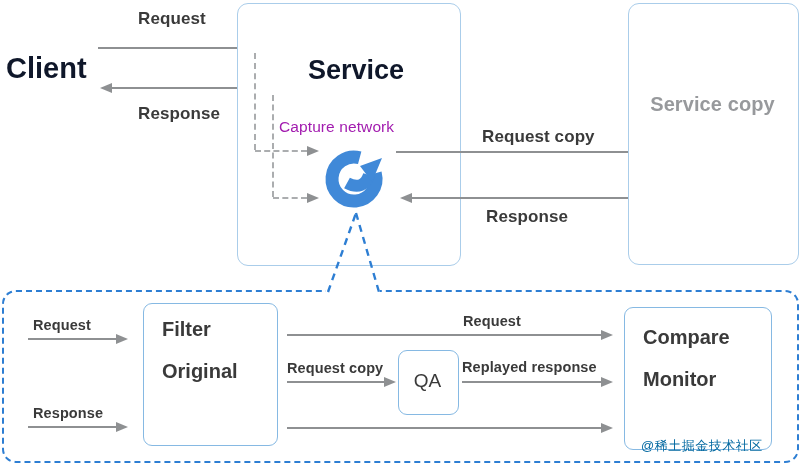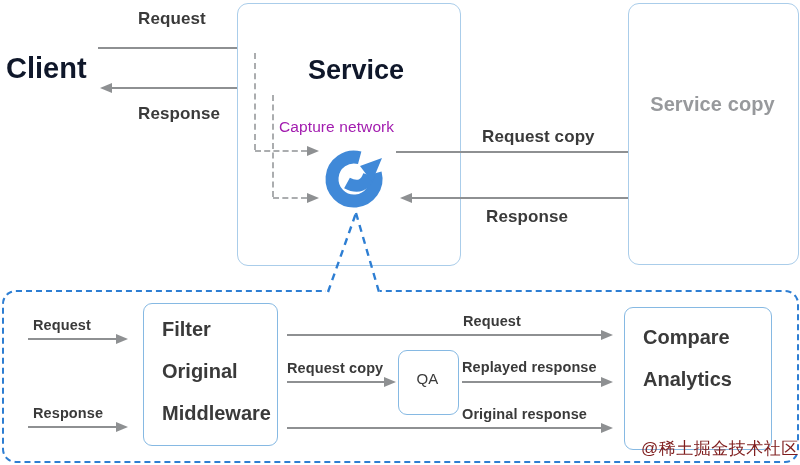--- a/index.html
+++ b/index.html
@@ -23,21 +23,21 @@
   .vdash{position:absolute;width:0;border-left:2px dashed #abadaf;}
   .hdash{position:absolute;height:0;border-top:2px dashed #abadaf;}
   .hdash::after{content:"";position:absolute;left:100%;top:-6px;
     border-left:12px solid #8e9092;border-top:5px solid transparent;border-bottom:5px solid transparent;}
   
   .box{position:absolute;background:#fff;}
   .box-big{border:1.6px solid #aacdea;border-radius:11px;}
   .box-small{border:1.6px solid #86b9e3;border-radius:9px;}
   .box-items div{line-height:42px;font-size:20px;font-weight:700;color:#3a3a3a;padding-left:18px;white-space:nowrap;}
   .dashed-frame{position:absolute;border:2px dashed #2d7ed3;border-radius:14px;background:transparent;}
-  .watermark{position:absolute;font-size:17px;color:#7f1d1d;white-space:nowrap;letter-spacing:.5px;}
+  .watermark{position:absolute;font-size:13px;color:#0369a1;white-space:nowrap;letter-spacing:.5px;}
 </style>
 </head>
 <body>
 
 <div class="canvas">
 
   <div class="title" style="left:6px;top:52px;font-size:29px;">Client</div>
 
   <div class="lbl" style="left:138px;top:9px;">Request</div>
   <div class="arrow right" style="left:98px;top:47px;width:173px;"></div>
@@ -79,38 +79,36 @@
   </svg>
 
   <div class="lbl lbl-sm" style="left:33px;top:317px;">Request</div>
   <div class="arrow right" style="left:28px;top:338px;width:88px;"></div>
   <div class="lbl lbl-sm" style="left:33px;top:405px;">Response</div>
   <div class="arrow right" style="left:28px;top:426px;width:88px;"></div>
 
   <div class="box box-small box-items" style="left:143px;top:303px;width:135px;height:143px;padding-top:4px;box-sizing:border-box;">
     <div>Filter</div>
     <div>Original</div>
-    <div>Middleware</div>
   </div>
 
   <div class="lbl lbl-sm center" style="left:442px;top:313px;width:100px;">Request</div>
   <div class="arrow right" style="left:287px;top:334px;width:314px;"></div>
 
   <div class="lbl lbl-sm" style="left:287px;top:360px;">Request copy</div>
   <div class="arrow right" style="left:287px;top:381px;width:97px;"></div>
 
   <div class="box box-small" style="left:398px;top:350px;width:59px;height:63px;"></div>
-  <div class="lbl center" style="left:398px;top:370px;width:59px;font-size:15px;font-weight:400;">QA</div>
+  <div class="lbl center" style="left:398px;top:370px;width:59px;font-size:19px;font-weight:400;">QA</div>
 
   <div class="lbl lbl-sm" style="left:462px;top:359px;">Replayed response</div>
   <div class="arrow right" style="left:462px;top:381px;width:139px;"></div>
 
-  <div class="lbl lbl-sm" style="left:462px;top:406px;">Original response</div>
   <div class="arrow right" style="left:287px;top:427px;width:314px;"></div>
 
   <div class="box box-small box-items" style="left:624px;top:307px;width:148px;height:143px;padding-top:8px;box-sizing:border-box;">
     <div>Compare</div>
-    <div>Analytics</div>
+    <div>Monitor</div>
   </div>
 
   <div class="watermark" style="left:641px;top:437px;">@稀土掘金技术社区</div>
 
 </div>
 
 </body></html>

